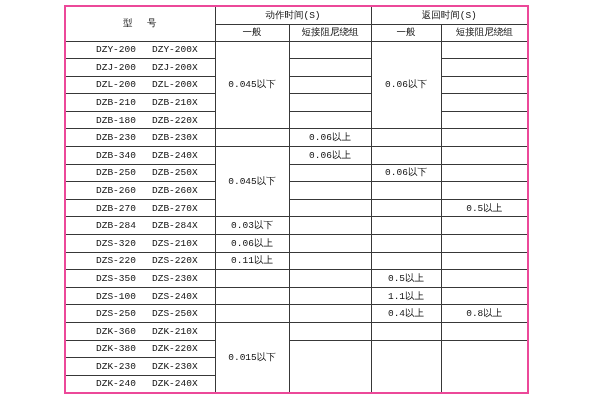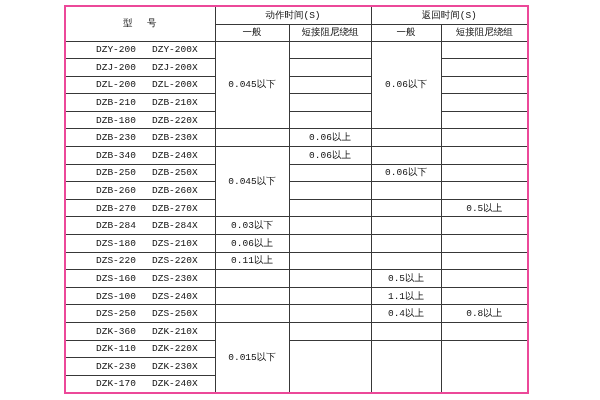--- a/index.html
+++ b/index.html
@@ -120,35 +120,35 @@
           <td class="val-cell">0.5以上</td>
         </tr>
         <tr>
           <td class="model-cell"><span class="m1">DZB-284</span><span class="m2">DZB-284X</span></td>
           <td class="val-cell">0.03以下</td>
           <td class="val-cell"></td>
           <td class="val-cell"></td>
           <td class="val-cell"></td>
         </tr>
         <tr>
-          <td class="model-cell"><span class="m1">DZS-180</span><span class="m2">DZS-210X</span></td>
+          <td class="model-cell"><span class="m1">DZS-320</span><span class="m2">DZS-210X</span></td>
           <td class="val-cell">0.06以上</td>
           <td class="val-cell"></td>
           <td class="val-cell"></td>
           <td class="val-cell"></td>
         </tr>
         <tr>
           <td class="model-cell"><span class="m1">DZS-220</span><span class="m2">DZS-220X</span></td>
           <td class="val-cell">0.11以上</td>
           <td class="val-cell"></td>
           <td class="val-cell"></td>
           <td class="val-cell"></td>
         </tr>
         <tr>
-          <td class="model-cell"><span class="m1">DZS-160</span><span class="m2">DZS-230X</span></td>
+          <td class="model-cell"><span class="m1">DZS-350</span><span class="m2">DZS-230X</span></td>
           <td class="val-cell"></td>
           <td class="val-cell"></td>
           <td class="val-cell">0.5以上</td>
           <td class="val-cell"></td>
         </tr>
         <tr>
           <td class="model-cell"><span class="m1">DZS-100</span><span class="m2">DZS-240X</span></td>
           <td class="val-cell"></td>
           <td class="val-cell"></td>
           <td class="val-cell">1.1以上</td>
@@ -162,26 +162,26 @@
           <td class="val-cell">0.8以上</td>
         </tr>
         <tr>
           <td class="model-cell"><span class="m1">DZK-360</span><span class="m2">DZK-210X</span></td>
           <td class="val-cell" rowspan="4">0.015以下</td>
           <td class="val-cell"></td>
           <td class="val-cell"></td>
           <td class="val-cell"></td>
         </tr>
         <tr>
-          <td class="model-cell"><span class="m1">DZK-110</span><span class="m2">DZK-220X</span></td>
+          <td class="model-cell"><span class="m1">DZK-380</span><span class="m2">DZK-220X</span></td>
           <td class="val-cell" rowspan="3"></td>
           <td class="val-cell" rowspan="3"></td>
           <td class="val-cell" rowspan="3"></td>
         </tr>
         <tr>
           <td class="model-cell"><span class="m1">DZK-230</span><span class="m2">DZK-230X</span></td>
         </tr>
         <tr>
-          <td class="model-cell"><span class="m1">DZK-170</span><span class="m2">DZK-240X</span></td>
+          <td class="model-cell"><span class="m1">DZK-240</span><span class="m2">DZK-240X</span></td>
         </tr>
       </tbody>
   </table>
 </div>
 
 </body></html>

